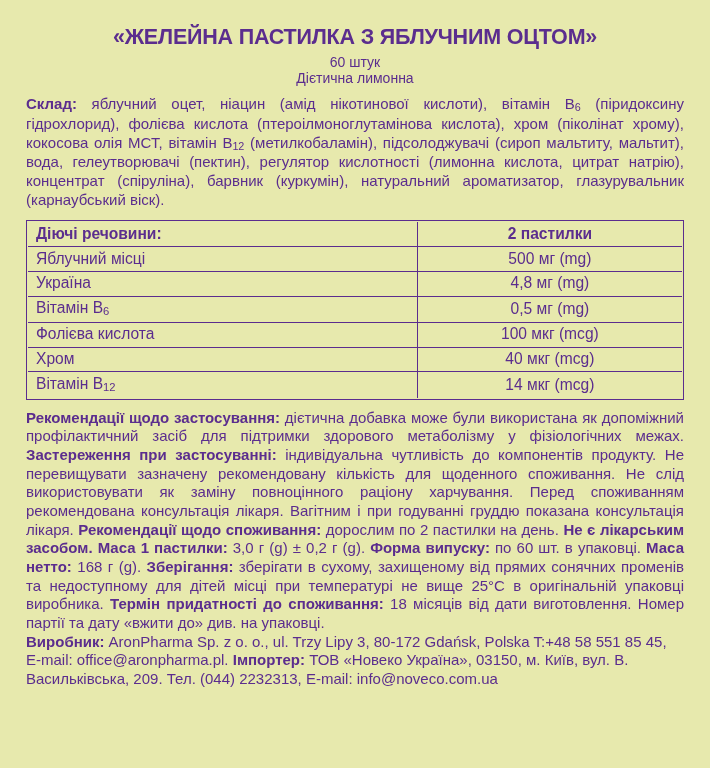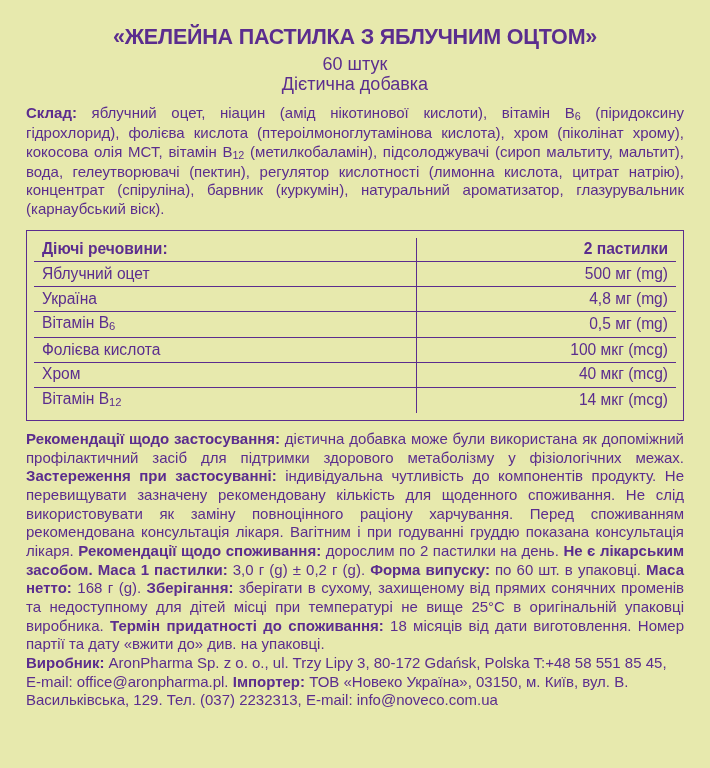--- a/index.html
+++ b/index.html
@@ -26,21 +26,21 @@
     text-align: center;
     font-weight: bold;
     font-size: 21.5px;
     letter-spacing: -0.2px;
     line-height: 1.05;
     margin: 0 0 5px 0;
     white-space: nowrap;
   }
   .subtitle {
     text-align: center;
-    font-size: 18px;
+    font-size: 14px;
     line-height: 1.16;
     margin: 0;
   }
   
   .para {
     font-size: 15px;
     line-height: 1.245;
     text-align: justify;
     margin: 0;
     hyphens: manual;
@@ -61,71 +61,71 @@
   .sub {
     font-size: 0.72em;
     vertical-align: -0.22em;
     letter-spacing: -0.1px;
   }
   
   .table-wrap {
     margin-top: 11px;
     margin-bottom: 9px;
     border: 1.5px solid #5b2d8e;
-    padding: 7px;
+    padding: 1px;
   }
   table.nutrition {
     width: 100%;
     border-collapse: collapse;
     font-size: 15.6px;
     table-layout: fixed;
   }
   table.nutrition td {
     border: 1px solid #5b2d8e;
     padding: 2.5px 8px 3.5px 8px;
     line-height: 1.14;
   }
   table.nutrition tr td:first-child {
     border-left: none;
     width: 57%;
   }
   table.nutrition tr td:last-child {
     border-right: none;
-    text-align: right;
+    text-align: center;
   }
   table.nutrition tr:first-child td {
     border-top: none;
     font-weight: bold;
   }
   table.nutrition tr:last-child td {
     border-bottom: none;
   }
 </style>
 </head>
 <body>
 
 <div class="label">
 
   <div>
     <h1 class="title">«ЖЕЛЕЙНА ПАСТИЛКА З ЯБЛУЧНИМ ОЦТОМ»</h1>
     <div class="subtitle">60 штук</div>
-    <div class="subtitle">Дієтична добавка</div>
+    <div class="subtitle">Дієтична лимонна</div>
   </div>
 
   <p class="para" id="ingredients-paragraph"><b>Склад:</b><span id="ingredients-text"> яблучний оцет, ніацин (амід нікотинової кислоти), вітамін B<span class="sub">6</span> (піридоксину гідрохлорид), фолієва кислота (птероілмоноглутамінова кислота), хром (піколінат хрому), кокосова олія МСТ, вітамін B<span class="sub">12</span> (метилкобаламін), підсолоджувачі (сироп мальтиту, мальтит), вода, гелеутворювачі (пектин), регулятор кислотності (лимонна кислота, цитрат натрію), концентрат (спіруліна), барвник (куркумін), натуральний ароматизатор, глазурувальник (карнаубський віск).</span></p>
 
   <div class="table-wrap">
     <table class="nutrition">
       <tbody id="nutrition-body">
           <tr>
             <td>Діючі речовини:</td>
             <td>2 пастилки</td>
           </tr>
           <tr>
-            <td>Яблучний оцет</td>
+            <td>Яблучний місці</td>
             <td>500 мг (mg)</td>
           </tr>
           <tr>
             <td>Україна</td>
             <td>4,8 мг (mg)</td>
           </tr>
           <tr>
             <td>Вітамін B<span class="sub">6</span></td>
             <td>0,5 мг (mg)</td>
           </tr>
@@ -143,16 +143,16 @@
           </tr>
         </tbody>
     </table>
   </div>
 
   <p class="para" id="usage-paragraph">
     <b>Рекомендації щодо застосування:</b><span> дієтична добавка може були використана як допоміжний профілактичний засіб для підтримки здорового метаболізму у фізіологічних межах. </span><b>Застереження при застосуванні:</b><span> індивідуальна чутливість до компонентів продукту. Не перевищувати зазначену рекомендовану кількість для щоденного споживання. Не слід використовувати як заміну повноцінного раціону харчування. Перед споживанням рекомендована консультація лікаря. Вагітним і при годуванні груддю показана консультація лікаря. </span><b>Рекомендації щодо споживання:</b><span> дорослим по 2 пастилки на день. </span><b>Не є лікарським засобом. Маса 1 пастилки:</b><span> 3,0 г (g) ± 0,2 г (g). </span><b>Форма випуску:</b><span> по 60 шт. в упаковці. </span><b>Маса нетто:</b><span> 168 г (g). </span><b>Зберігання:</b><span> зберігати в сухому, захищеному від прямих сонячних променів та недоступному для дітей місці при температурі не вище 25°C в оригінальній упаковці виробника. </span><b>Термін придатності до споживання:</b><span> 18 місяців від дати виготовлення. Номер партії та дату «вжити до» див. на упаковці.</span>
   </p>
 
   <p class="para" id="manufacturer-block">
-    <b>Виробник:</b><span> AronPharma Sp. z o. o., ul. Trzy Lipy 3, 80-172 Gdańsk, Polska T:+48 58 551 85 45, E-mail: office@aronpharma.pl. </span><b>Імпортер:</b><span> ТОВ «Новеко Україна», 03150, м. Київ, вул. В. Васильківська, 129. Тел. (037) 2232313, E-mail: info@noveco.com.ua</span>
+    <b>Виробник:</b><span> AronPharma Sp. z o. o., ul. Trzy Lipy 3, 80-172 Gdańsk, Polska T:+48 58 551 85 45, E-mail: office@aronpharma.pl. </span><b>Імпортер:</b><span> ТОВ «Новеко Україна», 03150, м. Київ, вул. В. Васильківська, 209. Тел. (044) 2232313, E-mail: info@noveco.com.ua</span>
   </p>
 
 </div>
 
 </body></html>

